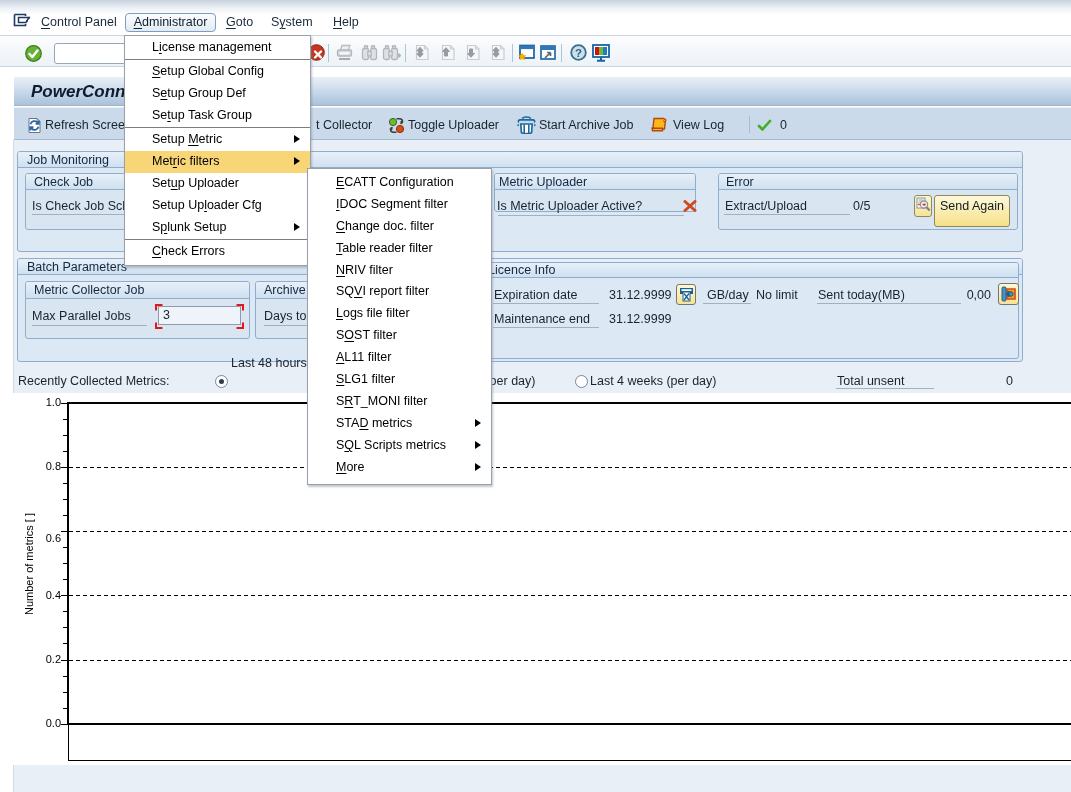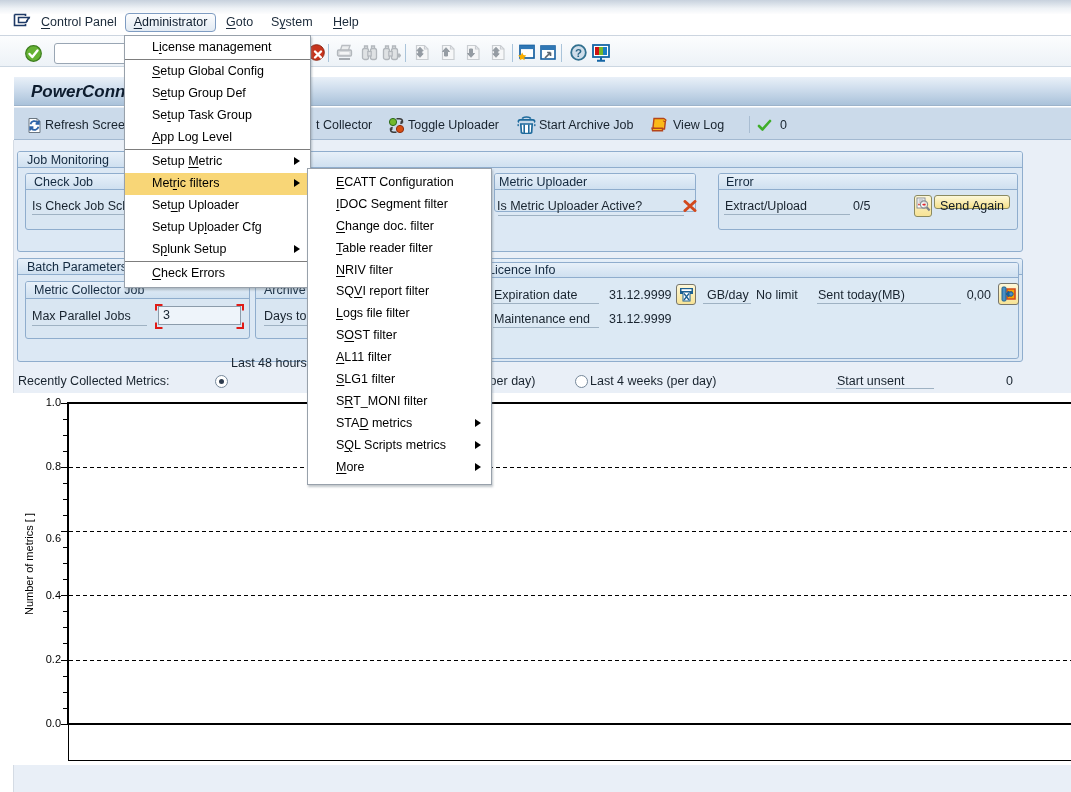--- a/index.html
+++ b/index.html
@@ -196,21 +196,21 @@
   <div class="a" style="left:195px;top:21px;width:18px;height:22px;background:linear-gradient(#fdf7d8,#f7e395);border:1px solid #8b8a60;border-radius:3px">
     <svg width="15" height="16" viewBox="0 0 15 16" style="margin:1px 0 0 .5px">
       <rect x="1" y="1" width="8" height="10" fill="#fff" stroke="#8a9096"></rect>
       <path d="M2.5 3 h5 M2.5 5 h5" stroke="#9aa0a6" stroke-width="1"></path>
       <circle cx="3" cy="7.5" r=".9" fill="#d03a2a"></circle>
       <circle cx="8" cy="7.5" r="3.6" fill="#f2f5f7" fill-opacity=".6" stroke="#8a9096" stroke-width="1.2"></circle>
       <rect x="6.3" y="6.7" width="3.4" height="1.7" rx=".8" fill="#e3262c"></rect>
       <path d="M10.7 10.2 L13.6 13.4" stroke="#7b8187" stroke-width="2.2"></path>
     </svg>
   </div>
-  <div class="a" style="left:215px;top:21px;width:76px;height:14px;background:linear-gradient(#fdf8da,#f6e189);border:1px solid #8b8a60;border-radius:3px;text-align:center;line-height:20px;font-size:12.5px;color:#101b26">Send Again</div>
+  <div class="a" style="left:215px;top:21px;width:76px;height:32px;background:linear-gradient(#fdf8da,#f6e189);border:1px solid #8b8a60;border-radius:3px;text-align:center;line-height:20px;font-size:12.5px;color:#101b26">Send Again</div>
 </div>
 
 <div class="a gbox" style="left:17px;top:258px;width:1006px;height:104px">
   <div class="ghead" style="position:absolute;padding-left:9px">Batch Parameters</div>
 </div>
 <div class="a gbox" style="left:25px;top:281px;width:225px;height:58px;background:#d9e6f2">
   <div class="ghead" style="position:absolute;padding-left:8px;height:17px;line-height:17px">Metric Collector Job</div>
   <div class="a lbl" style="left:6px;top:27px">Max Parallel Jobs</div>
   <div class="a ul" style="left:6px;top:43px;width:115px"></div>
   <div class="a" style="left:132px;top:24px;width:83px;height:19px;background:#eef4fa;border:1px solid #8c9cab;font-size:12.5px;line-height:17px;padding-left:4px">3</div>
@@ -257,21 +257,21 @@
 
 <div class="a lbl" style="left:18px;top:374px">Recently Collected Metrics:</div>
 <div class="a" style="left:215px;top:375px;width:13px;height:13px;border:1px solid #76889a;border-radius:50%;background:#fff">
   <div style="width:5px;height:5px;border-radius:50%;background:#2e3c4e;margin:3px"></div>
 </div>
 <div class="a lbl" style="left:231px;top:356px">Last 48 hours</div>
 <div class="a" style="left:393px;top:375px;width:13px;height:13px;border:1px solid #76889a;border-radius:50%;background:#fff"></div>
 <div class="a lbl" style="left:409px;top:374px">Last 2 weeks (per day)</div>
 <div class="a" style="left:575px;top:375px;width:13px;height:13px;border:1px solid #76889a;border-radius:50%;background:#fff"></div>
 <div class="a lbl" style="left:590px;top:374px">Last 4 weeks (per day)</div>
-<div class="a lbl" style="left:837px;top:374px">Start unsent</div>
+<div class="a lbl" style="left:837px;top:374px">Total unsent</div>
 <div class="a ul" style="left:836px;top:388px;width:98px"></div>
 <div class="a lbl" style="left:1006px;top:374px">0</div>
 
 <div class="a" id="chartbg"></div>
 <div class="a cline" style="left:67px;top:402px;width:2px;height:323px"></div>
 <div class="a cline" style="left:67px;top:402px;width:1004px;height:2px"></div>
 <div class="a cline" style="left:67px;top:723px;width:1004px;height:2px"></div>
 <div class="a cline" style="left:68px;top:725px;width:1px;height:35px"></div>
 <div class="a cline" style="left:68px;top:760px;width:1003px;height:1px"></div>
 <div class="a dash" style="left:69px;top:467px;width:1002px"></div>
@@ -310,21 +310,20 @@
     <div class="a cline" style="left:61px;top:723.7px;width:6px;height:1px"></div>
   </div>
 
 <div class="a menu" style="left:124px;top:35px;width:187px">
   <div style="height:.5px"></div>
   <div class="mi">L<u>i</u>cense management</div>
   <div style="height:1px;background:#7d7d7d;margin:.75px 0"></div>
   <div class="mi"><u>S</u>etup Global Config</div>
   <div class="mi">S<u>e</u>tup Group Def</div>
   <div class="mi">Se<u>t</u>up Task Group</div>
-  <div class="mi"><u>A</u>pp Log Level</div>
   <div style="height:1px;background:#7d7d7d;margin:.75px 0"></div>
   <div class="mi">Setup <u>M</u>etric<span class="arr"></span></div>
   <div class="mi hi">Met<u>r</u>ic filters<span class="arr"></span></div>
   <div class="mi">Set<u>u</u>p Uploader</div>
   <div class="mi">Setup Up<u>l</u>oader Cfg</div>
   <div class="mi">S<u>p</u>lunk Setup<span class="arr"></span></div>
   <div style="height:1px;background:#7d7d7d;margin:.75px 0"></div>
   <div class="mi"><u>C</u>heck Errors</div>
   <div style="height:2px"></div>
 </div>

